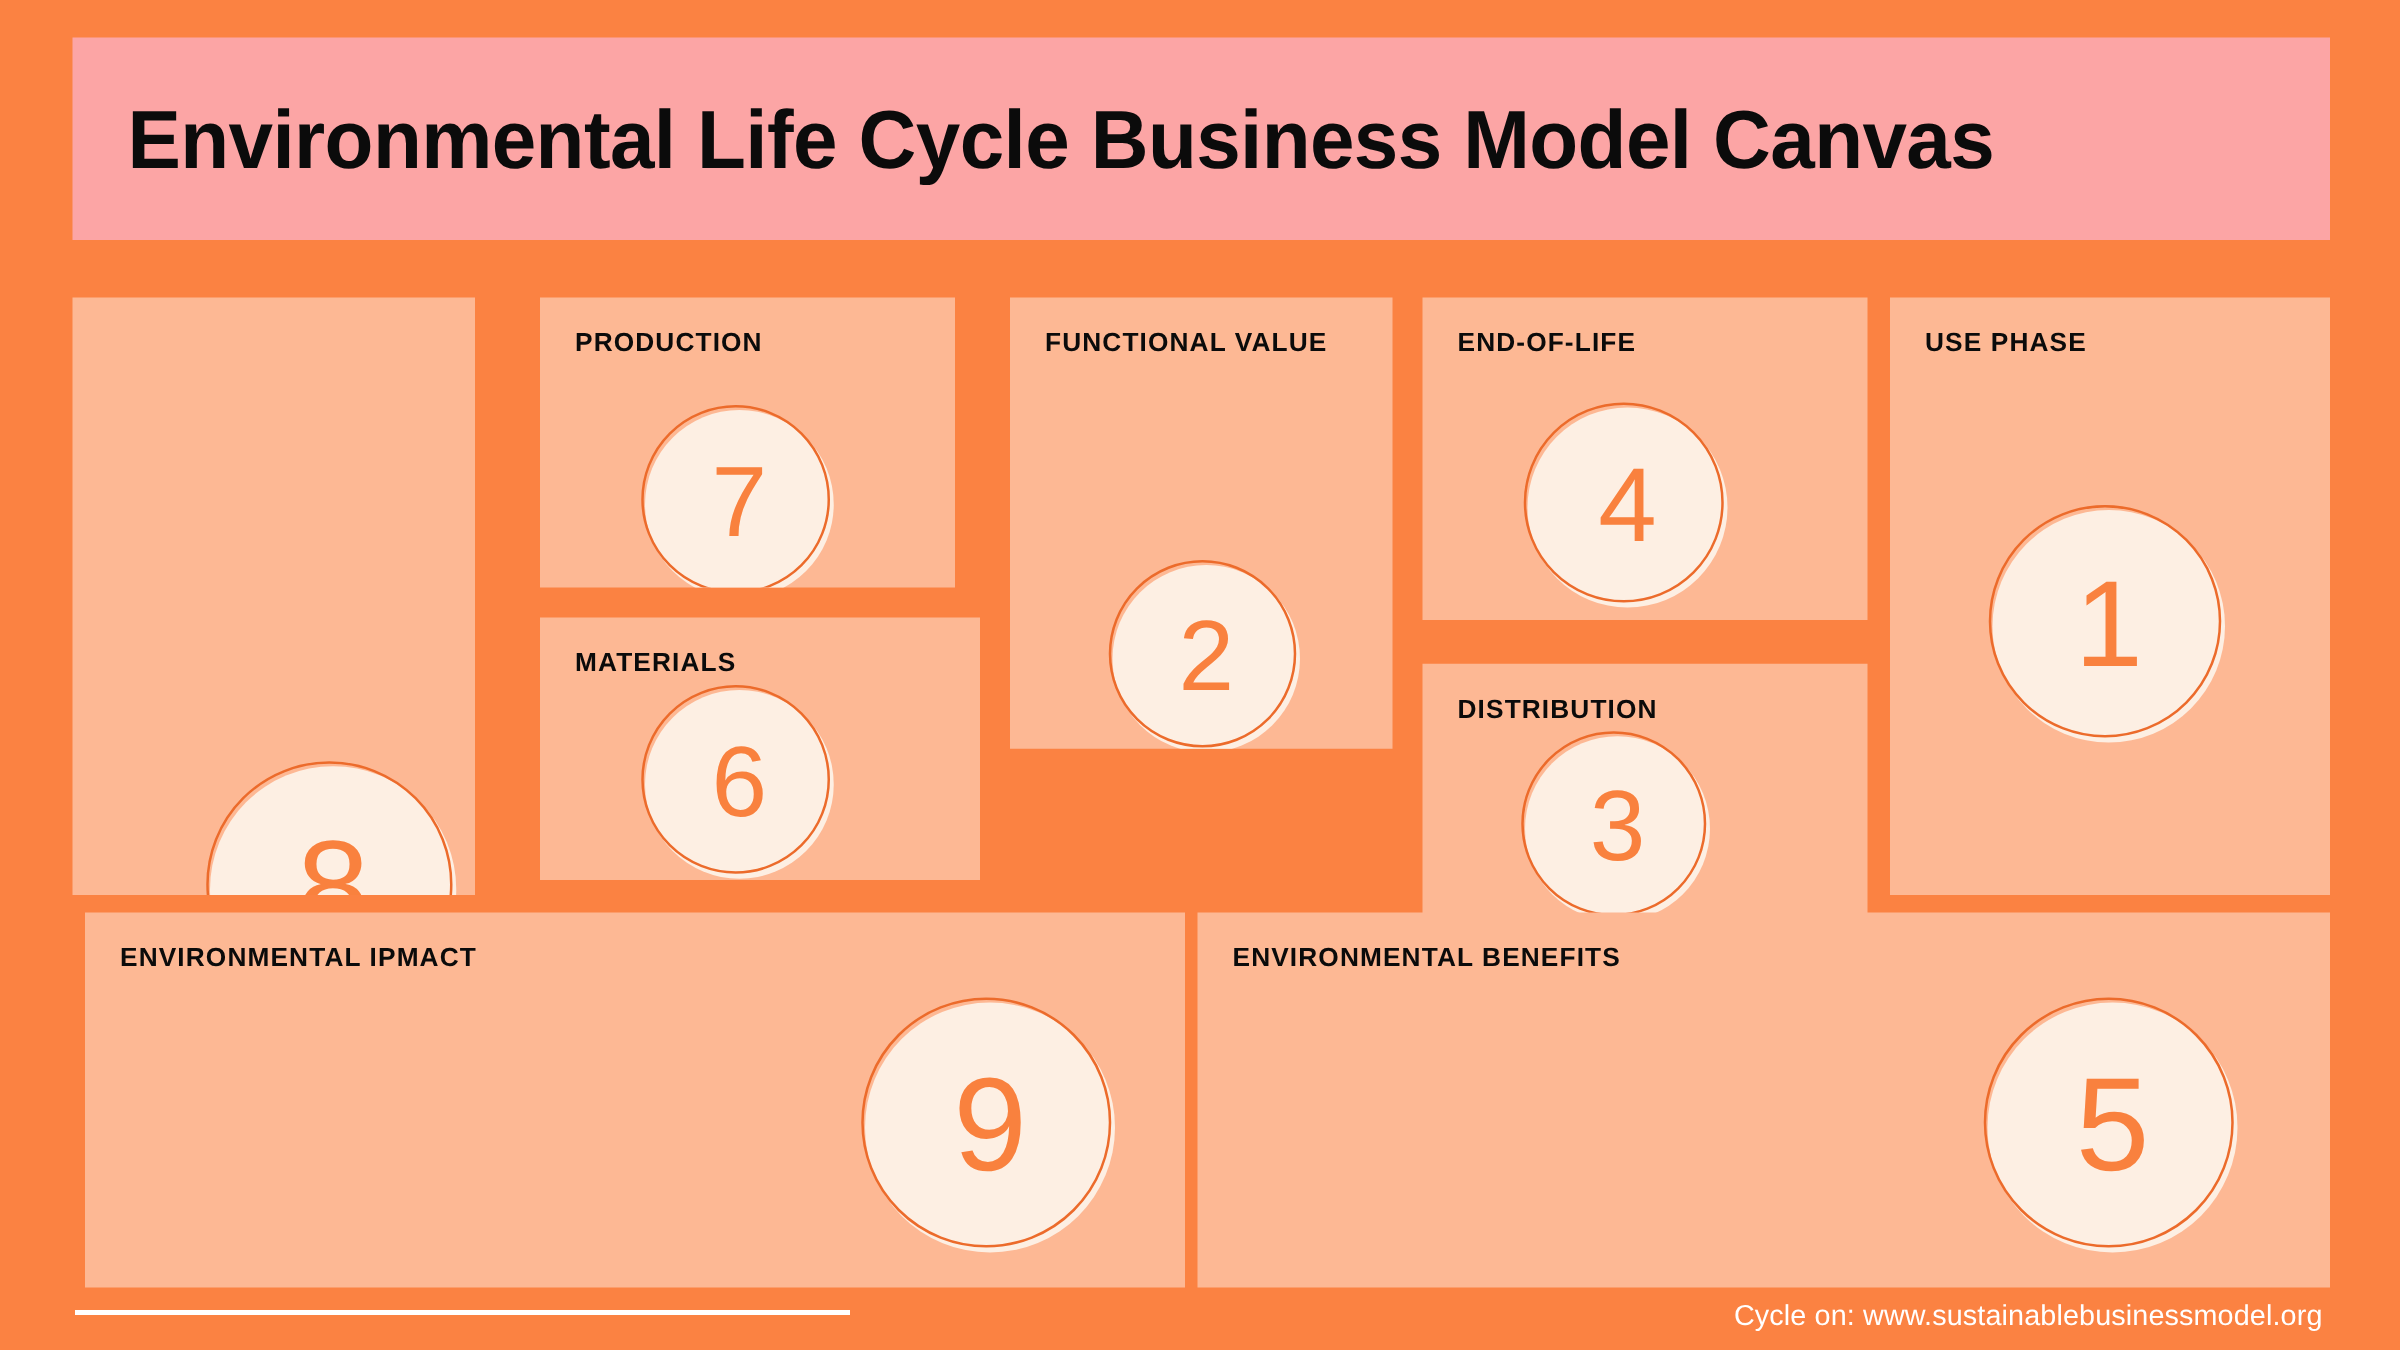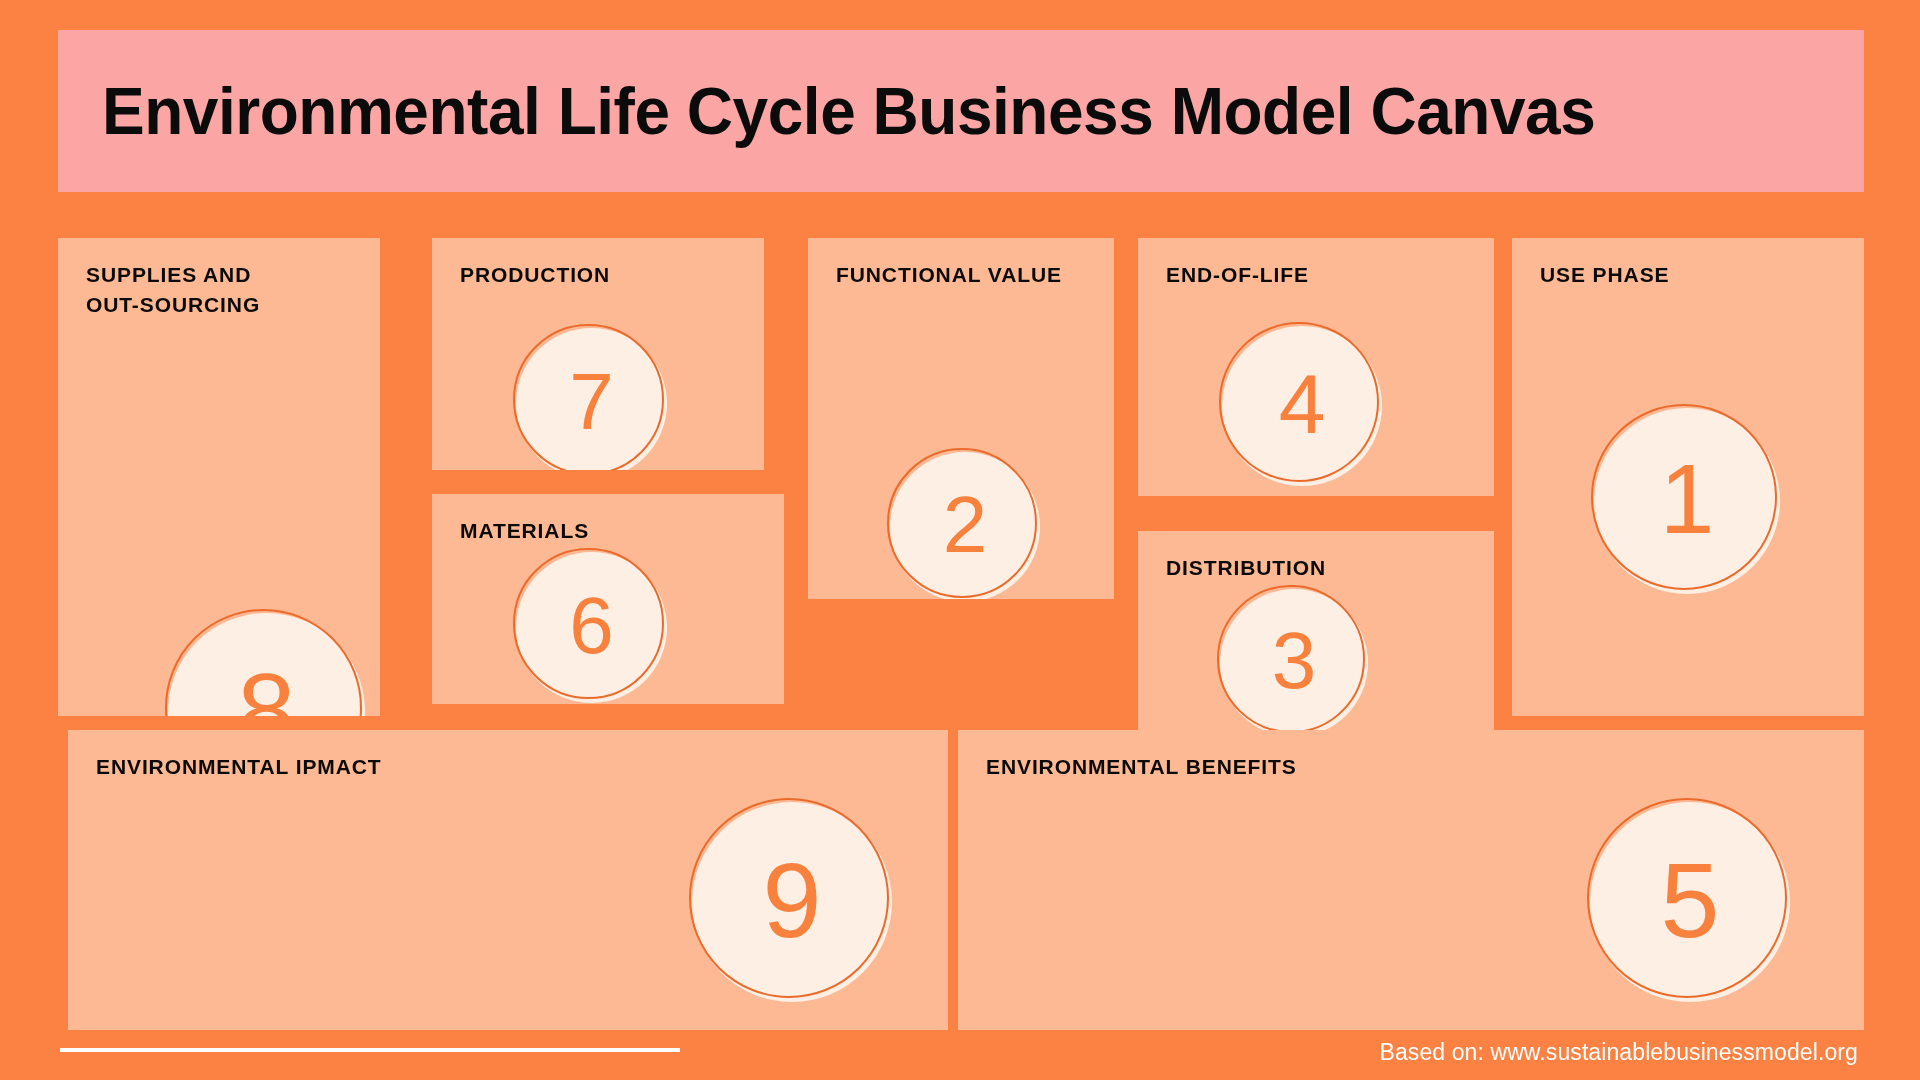--- a/index.html
+++ b/index.html
@@ -106,22 +106,20 @@
   }
 </style>
 </head>
 <body>
 
 <div class="title-bar">
   <div class="title-text">Environmental Life Cycle Business Model Canvas</div>
 </div>
 
 <div class="card" style="left:58px; top:238px; width:322px; height:478px;">
-  <div class="card-label">SUPPLIES AND
-OUT-SOURCING</div>
   <div class="circle" style="left:110px; top:375px; width:197px; height:197px; font-size:104px;">
     <span>8</span>
   </div>
 </div>
 
 <div class="card" style="left:432px; top:238px; width:332px; height:232px;">
   <div class="card-label">PRODUCTION</div>
   <div class="circle" style="left:84px; top:90px; width:151px; height:151px; font-size:80px;">
     <span>7</span>
   </div>
@@ -170,13 +168,13 @@
 </div>
 
 <div class="card" style="left:958px; top:730px; width:906px; height:300px;text-align:right;">
   <div class="card-label">ENVIRONMENTAL BENEFITS</div>
   <div class="circle" style="left:632px; top:72px; width:200px; height:200px; font-size:106px;">
     <span>5</span>
   </div>
 </div>
 
 <div class="footer-rule"></div>
-<div class="footer-credit">Based on: www.sustainablebusinessmodel.org</div>
+<div class="footer-credit">Cycle on: www.sustainablebusinessmodel.org</div>
 
 </body></html>

